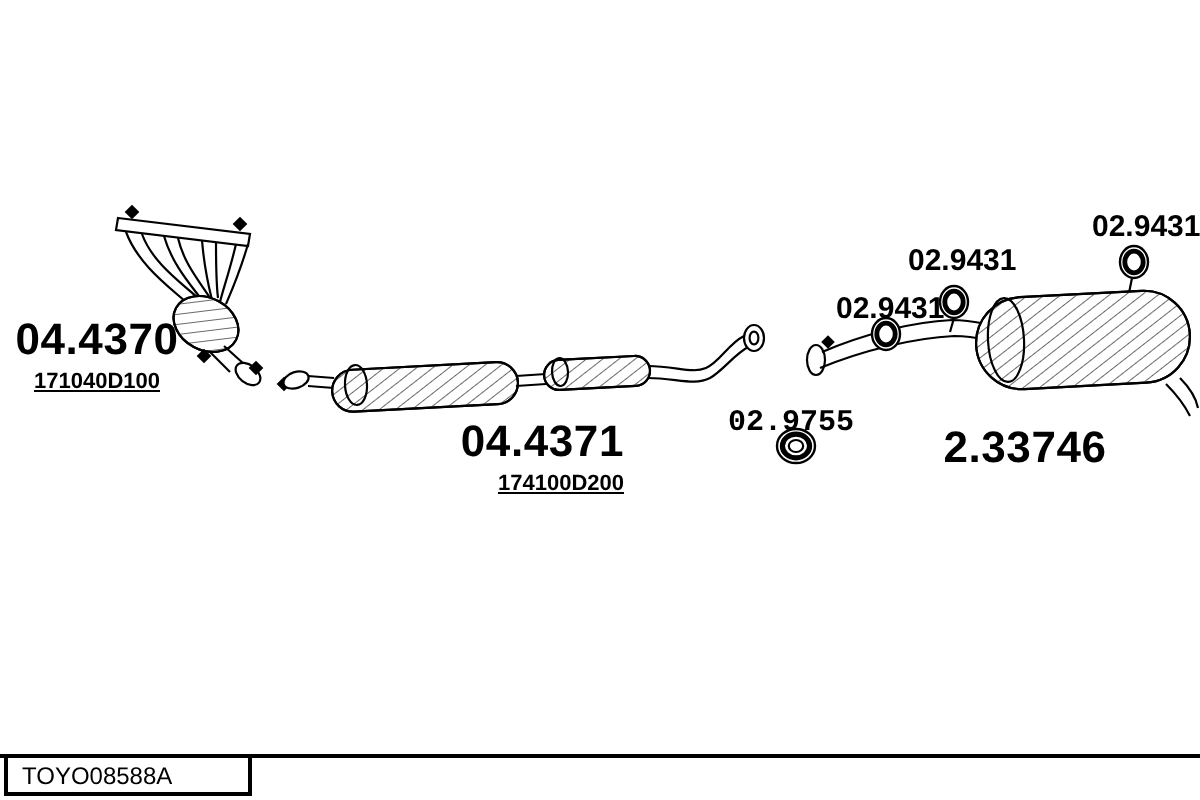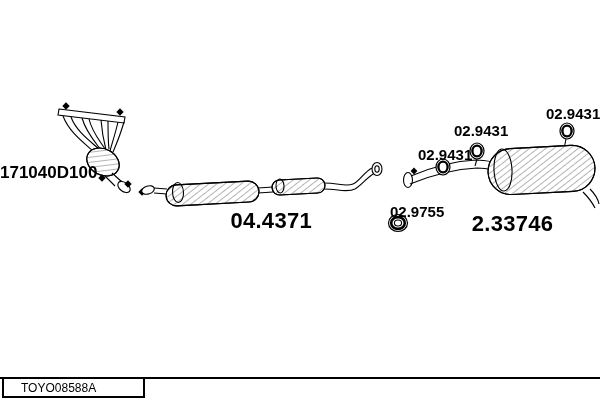--- a/index.html
+++ b/index.html
@@ -5,27 +5,27 @@
   * { box-sizing: border-box; margin: 0; padding: 0; }
   html, body { width: 600px; height: 400px; background: #fff; }
   .stage {
     position: relative; width: 600px; height: 400px;
     background: #fff; color: #000; overflow: hidden;
     font-family: "Liberation Sans", sans-serif;
   }
   .diagram-svg { position: absolute; left: 0; top: 0; }
   .label { position: absolute; text-align: center; }
   .part-code { font-size: 22px; font-weight: 700; line-height: 1; letter-spacing: 0.3px; cursor: pointer; }
-  .part-ref  { font-size: 17px; font-weight: 700; margin-top: 5px; line-height: 1; }
+  .part-ref  { font-size: 11px; font-weight: 700; margin-top: 5px; line-height: 1; text-decoration: underline; }
   .small-code { position: absolute; font-size: 15px; font-weight: 700; line-height: 1; cursor: pointer; }
   .footer-rule { position: absolute; left: 0; top: 377px; width: 600px; border-top: 2px solid #000; }
   .footer-box {
-    position: absolute; left: 2px; top: 377px; width: 143px; height: 21px;
+    position: absolute; left: 2px; top: 377px; width: 124px; height: 21px;
     border: 2px solid #000; background: #fff;
-    display: flex; align-items: center; padding-left: 17px;
+    display: flex; align-items: center; padding-left: 7px;
     font-size: 12px; font-weight: 400;
   }
 </style>
 </head>
 <body>
 
 <div class="stage">
 
   <svg class="diagram-svg" width="600" height="400" viewBox="0 0 600 400">
     <defs>
@@ -108,34 +108,36 @@
         <ellipse cx="477" cy="151" rx="4.6" ry="5.4" stroke-width="2.4"></ellipse>
       </g>
       <g>
         <ellipse cx="567" cy="131" rx="7" ry="8" stroke-width="1.2" fill="#fff"></ellipse>
         <ellipse cx="567" cy="131" rx="4.6" ry="5.4" stroke-width="2.4"></ellipse>
       </g>
     </g>
   </svg>
 
   <div class="label" style="left:0; top:159px; width:97px;">
+    <div class="part-code">04.4370</div>
     <div class="part-ref">171040D100</div>
   </div>
 
   <div class="label" style="left:200px; top:210px; width:112px;text-align:right;">
     <div class="part-code">04.4371</div>
+    <div class="part-ref">174100D200</div>
   </div>
 
   <div class="label" style="left:455px; top:213px; width:115px;">
     <div class="part-code">2.33746</div>
   </div>
 
   <div class="small-code" style="left:418px; top:147px;">02.9431</div>
   <div class="small-code" style="left:454px; top:123px;">02.9431</div>
   <div class="small-code" style="left:546px; top:106px;">02.9431</div>
-  <div class="small-code" style="left:390px; top:204px;">02.9755</div>
+  <div class="small-code" style="left:364px; top:204px;font-family:Liberation Mono, monospace;">02.9755</div>
 
   <div class="footer-rule"></div>
   <div class="footer-box">
     <span>TOYO08588A</span>
   </div>
 
 </div>
 
 </body></html>

